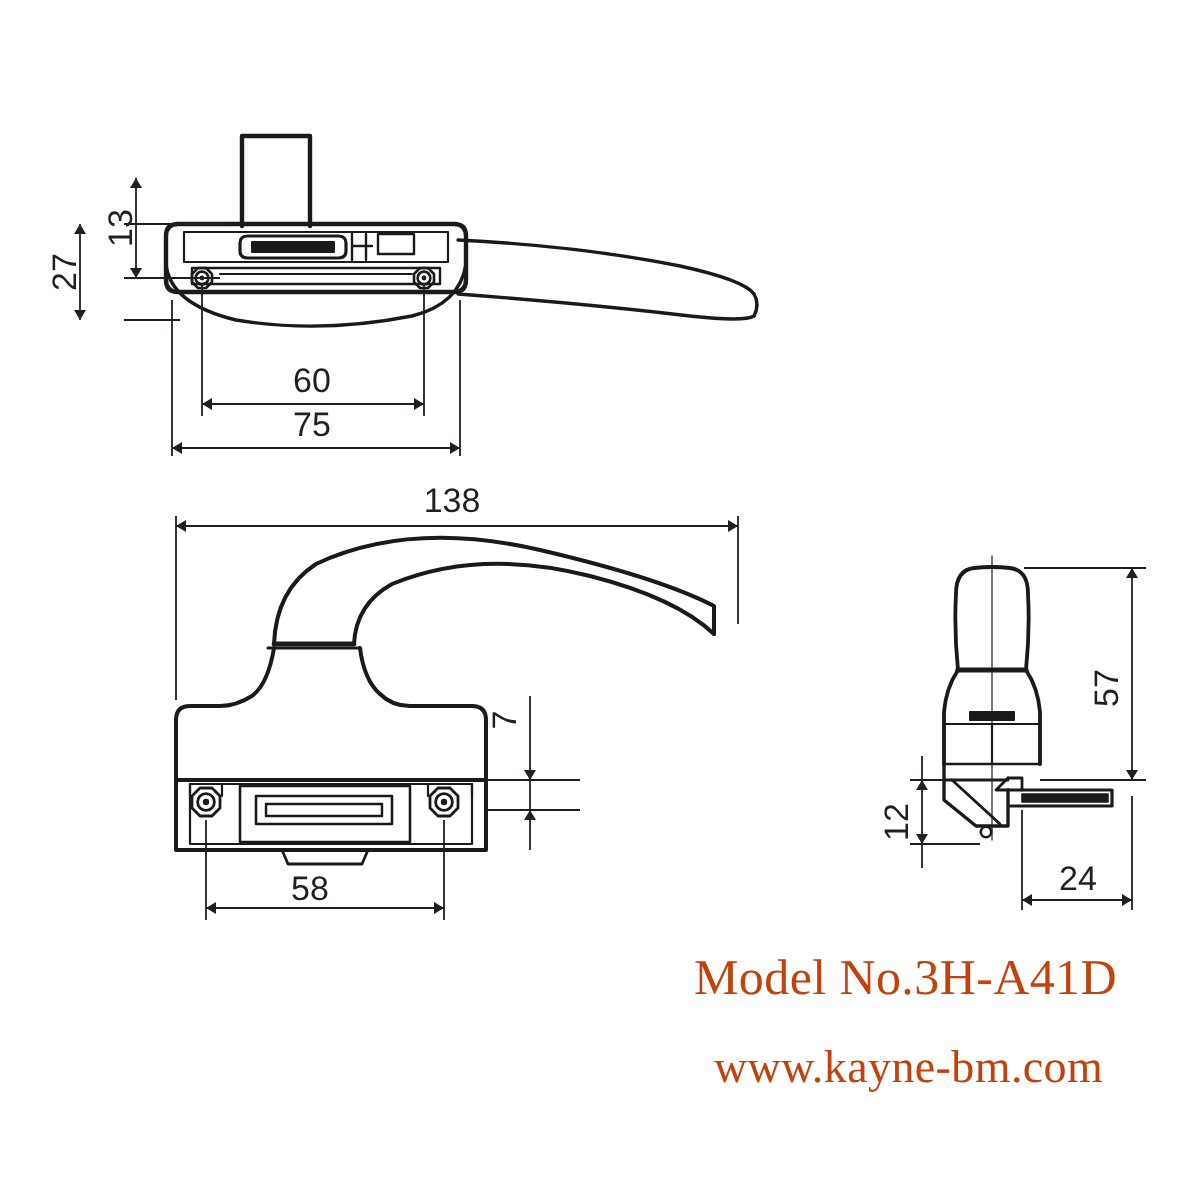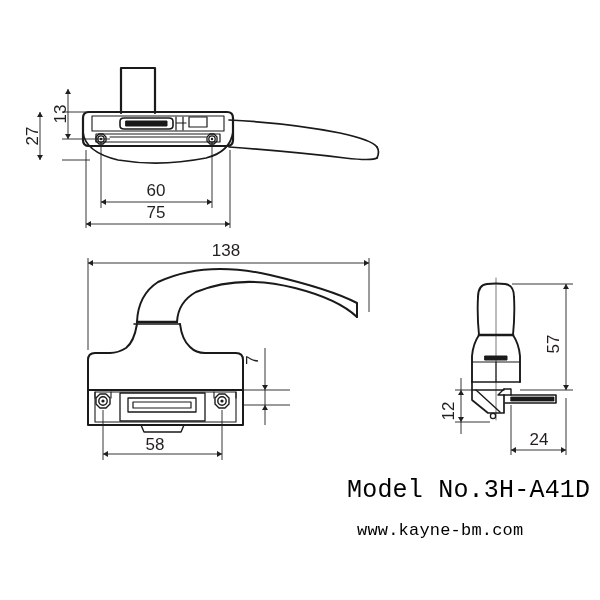--- a/index.html
+++ b/index.html
@@ -17,34 +17,34 @@
   }
   #drawing {
     position: absolute;
     left: 0;
     top: 0;
     width: 600px;
     height: 600px;
   }
   .caption {
     position: absolute;
-    font-family: Liberation Mono, monospace;
-    color: #000000;
+    font-family: Liberation Serif, serif;
+    color: #c2410c;
     white-space: nowrap;
   }
   #model-no {
     left: 347px;
     top: 476px;
     font-size: 25px;
     letter-spacing: 0.2px;
   }
   #website {
     left: 357px;
     top: 521px;
-    font-size: 17px;
+    font-size: 23px;
     letter-spacing: 0.2px;
   }
   .dimtext {
     font-family: "Liberation Sans", sans-serif;
     font-size: 17px;
     fill: #231f20;
   }
 </style>
 </head>
 <body>

